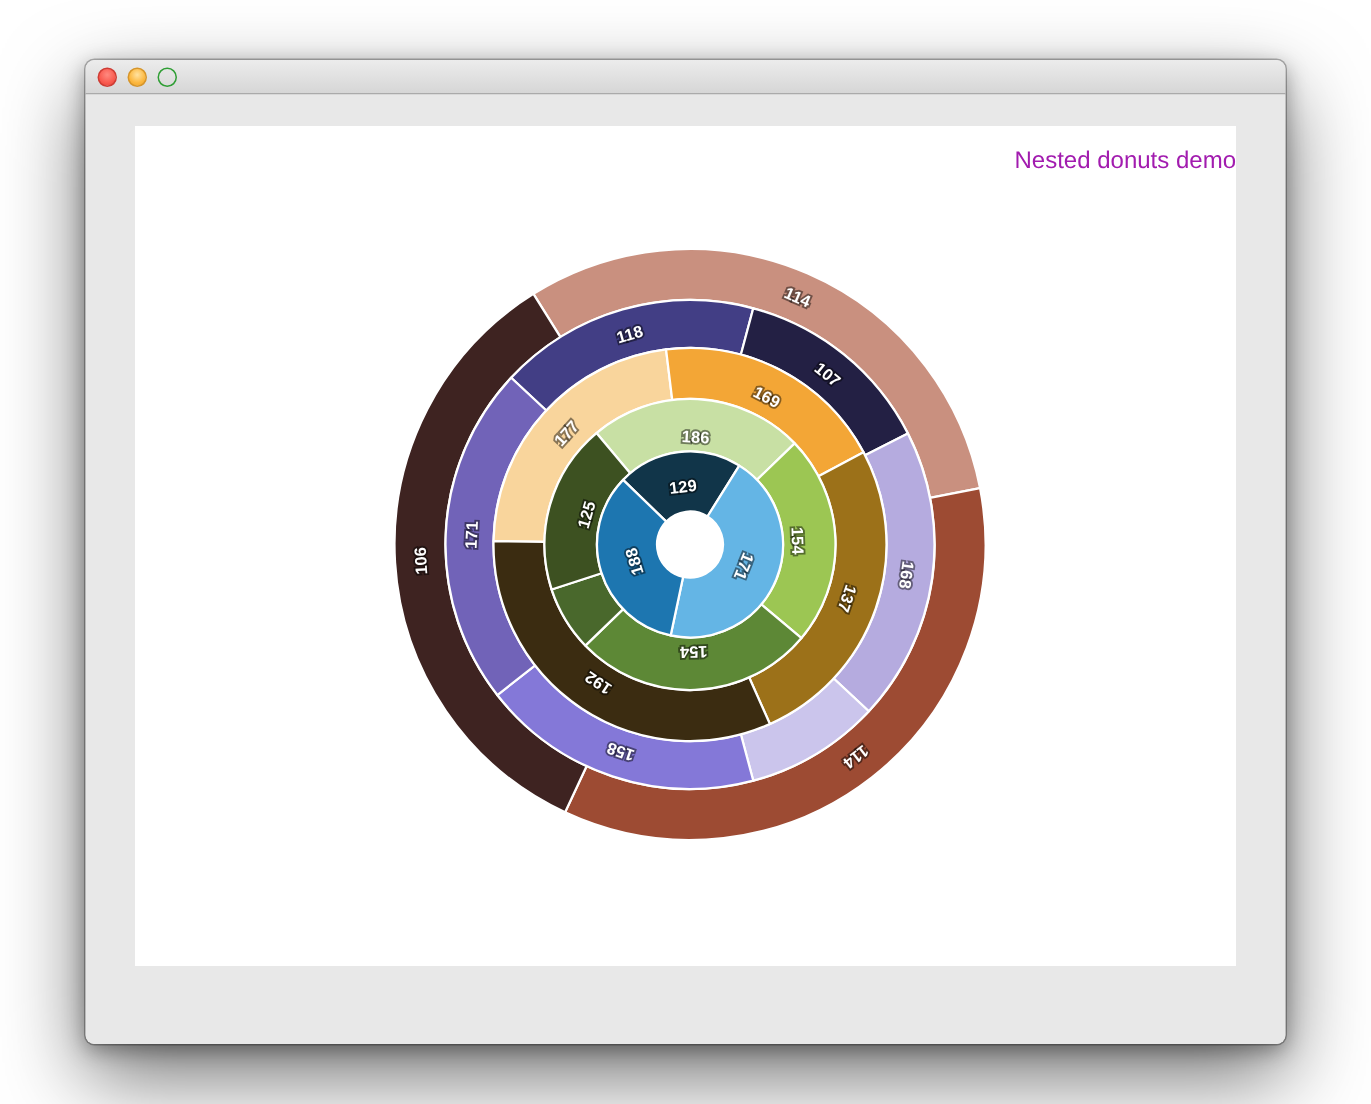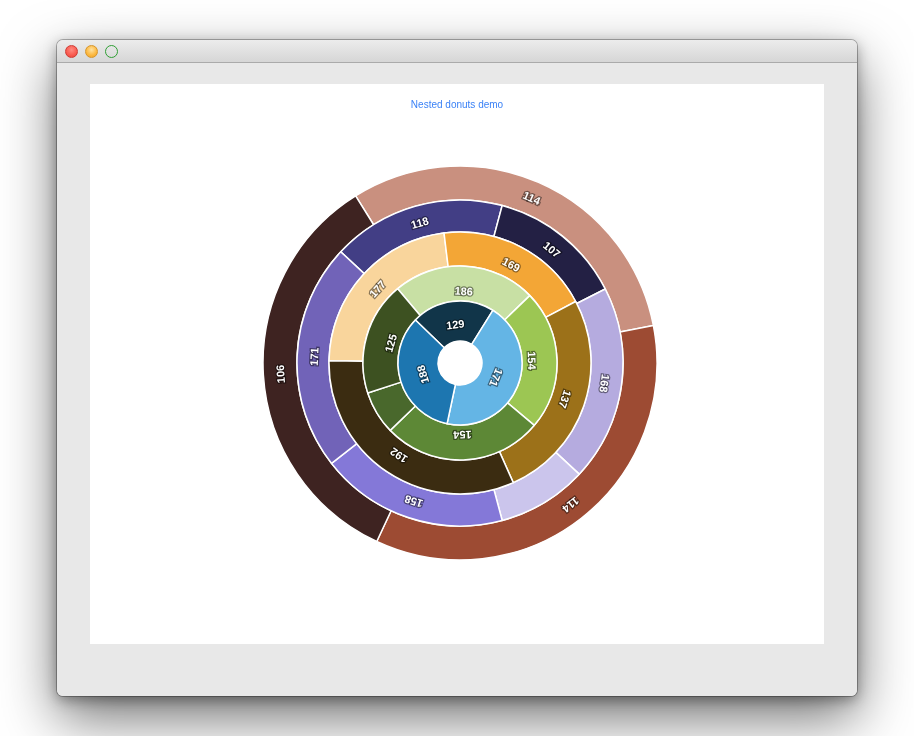--- a/index.html
+++ b/index.html
@@ -16,22 +16,22 @@
   }
   .traffic{position:absolute;top:4.5px;width:13px;height:13px;border-radius:50%;box-sizing:border-box;}
   .tl-close{left:8px;background:radial-gradient(circle at 50% 35%,#ff8a80,#f95a4f 60%,#e3443a);border:1px solid #ce3c34;}
   .tl-min{left:28px;background:radial-gradient(circle at 50% 35%,#ffe2a0,#fcb73e 60%,#eca42c);border:1px solid #d6952a;}
   .tl-zoom{left:48px;background:radial-gradient(circle at 50% 35%,#a6e8a0,#3ec640 60%,#2fae37;);border:1px solid #2f9e34;}
   .content{position:absolute;left:0;top:23px;right:0;bottom:0;background:#e8e8e8;}
   .chart-panel{
     position:absolute;left:33px;top:21px;width:734px;height:560px;background:#ffffff;
   }
   .chart-title{
-    position:absolute;left:0;right:0;top:15px;text-align:center;
-    font-size:10px;color:#3b82f6;
+    position:absolute;left:0;right:0;top:15px;text-align:right;
+    font-size:16px;color:#a21caf;
   }
   .chart-svg{position:absolute;left:0;top:0;}
   .seg-label{
     font-family:"Liberation Sans",sans-serif;font-size:11px;font-weight:bold;
     fill:#ffffff;stroke:rgba(0,0,0,0.45);stroke-width:2.5px;paint-order:stroke;
     text-anchor:middle;
   }
 </style>
 </head>
 <body>

